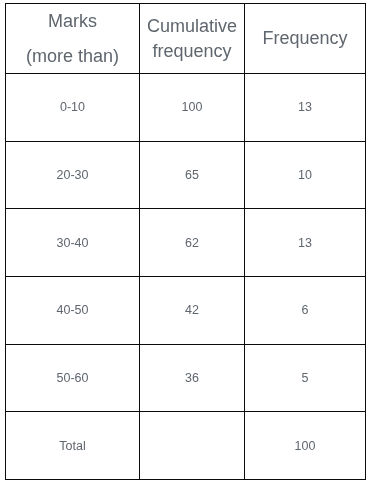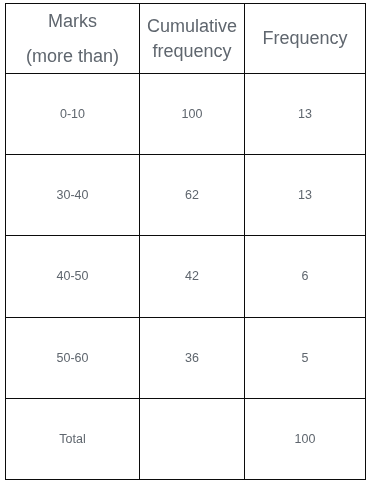--- a/index.html
+++ b/index.html
@@ -80,20 +80,25 @@
         </th>
       </tr>
     </thead>
     <tbody>
       <tr>
         <td>0-10</td>
         <td>100</td>
         <td>13</td>
       </tr>
       <tr>
+        <td>20-30</td>
+        <td>65</td>
+        <td>10</td>
+      </tr>
+      <tr>
         <td>30-40</td>
         <td>62</td>
         <td>13</td>
       </tr>
       <tr>
         <td>40-50</td>
         <td>42</td>
         <td>6</td>
       </tr>
       <tr>

